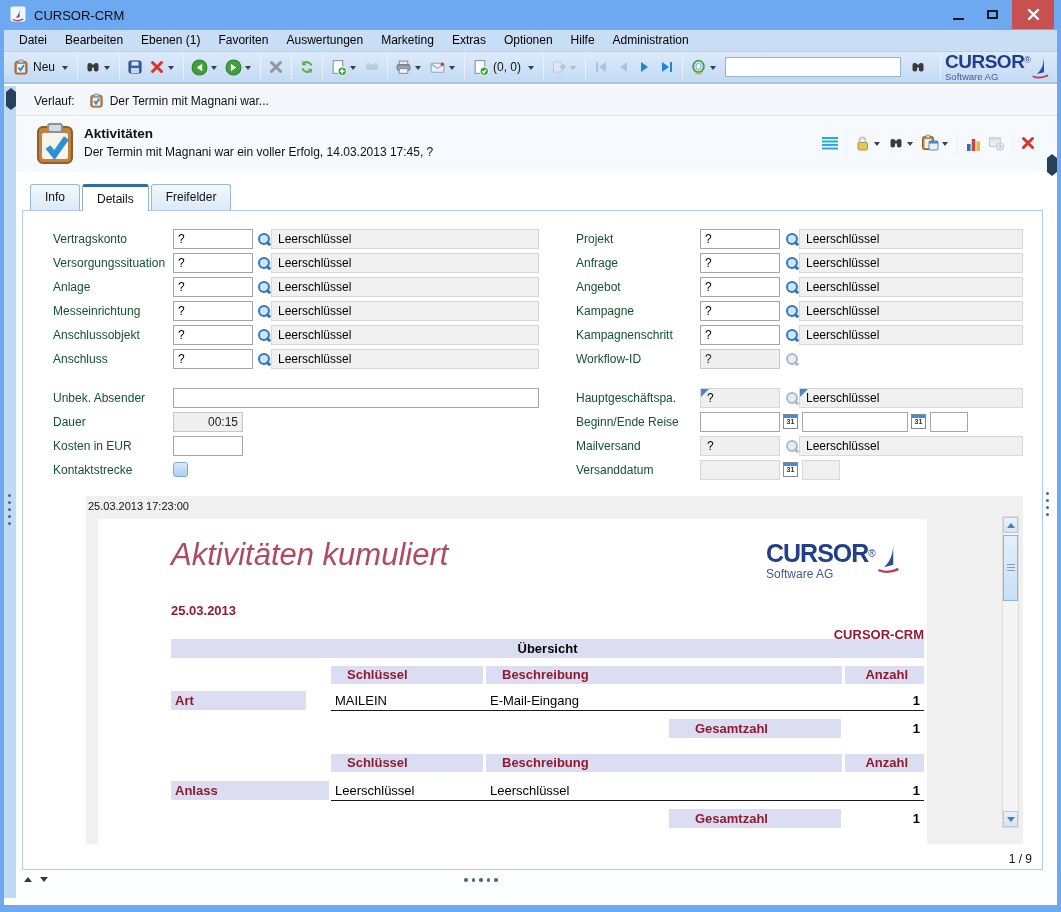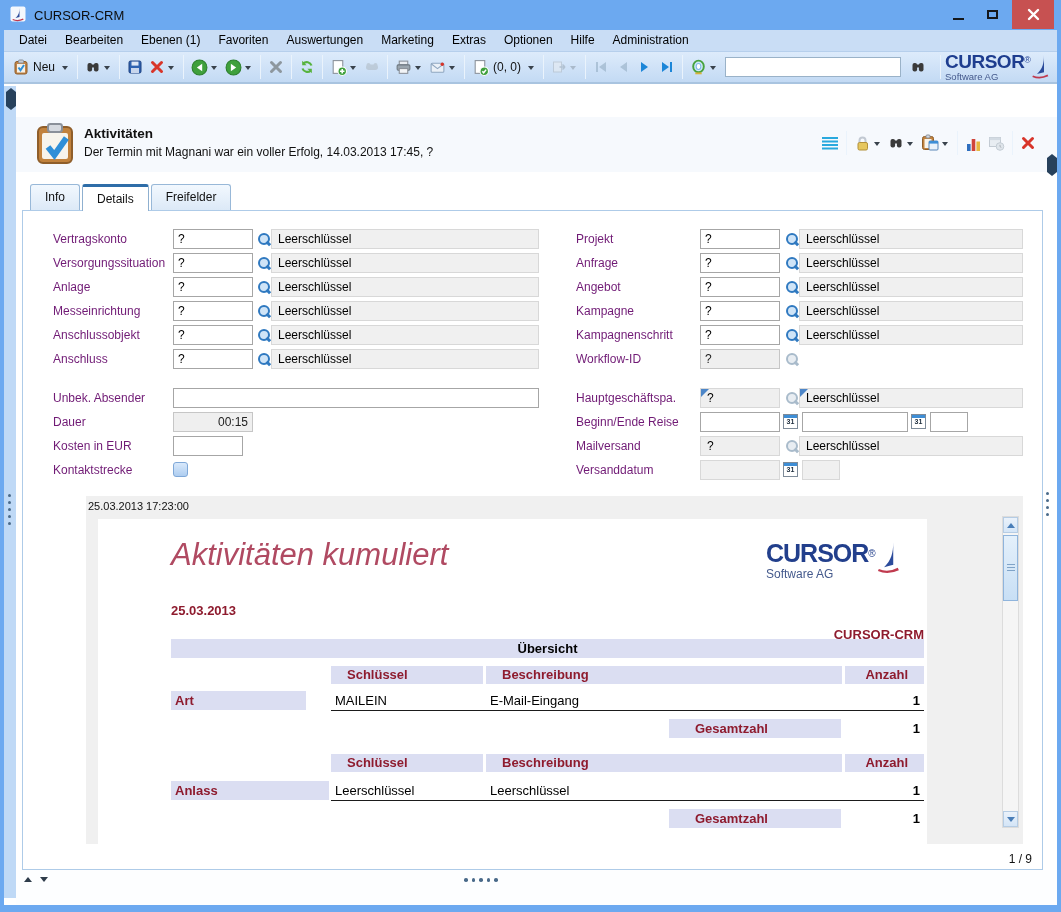--- a/index.html
+++ b/index.html
@@ -58,21 +58,21 @@
   .vdots i, .rdots i { display:block; width:3px; height:3px; border-radius:50%; background:#4A6A8A; margin-bottom:4px; }
   .rdots { position:absolute; left:1042px; top:462px; }
   .tabarrs { position:absolute; left:1043px; top:128px; }
   
   .tabs { position:absolute; left:26px; top:154px; display:flex; }
   .tab { height:26px; line-height:25px; padding:0 14px; border:1px solid #98B8D8; border-bottom:none; border-radius:3px 3px 0 0; background:linear-gradient(#F2F8FE,#DCE9F7); margin-right:2px; }
   .tab.active { background:#fff; border-color:#8FB0D0; border-top:3px solid #2E6DA8; height:27px; position:relative; z-index:3; }
   
   .panel { position:absolute; left:18px; top:180px; width:1021px; height:660px; border:1px solid #AECBE8; background:#fff; }
   
-  .flabel { position:absolute; height:20px; line-height:20px; color:#701a75; }
+  .flabel { position:absolute; height:20px; line-height:20px; color:#14532d; }
   .fin { position:absolute; height:20px; border:1px solid #A6A6A6; background:#fff; padding:0 4px; font:12px "Liberation Sans",sans-serif; }
   .fin.grey { background:#EFEFEF; border-color:#C6C6C6; color:#222; }
   .fro { position:absolute; height:20px; line-height:18px; background:#F0F0F0; border:1px solid #D8D8D8; padding:0 6px; color:#000; }
   .mark::before { content:""; position:absolute; left:0; top:0; border-top:8px solid #4D86C8; border-right:8px solid transparent; }
   .mag { position:absolute; width:15px; height:16px; }
   .mag::before { content:""; position:absolute; left:1px; top:2px; width:8px; height:8px; border:2px solid #2F79C0; border-radius:50%; background:#CFE4F7; }
   .mag::after { content:""; position:absolute; left:9px; top:11px; width:5px; height:2.5px; background:#2F79C0; transform:rotate(45deg); }
   .mag.dis::before { border-color:#A9BBCB; background:#E8EDF2; }
   .mag.dis::after { background:#A9BBCB; }
   .cal { position:absolute; width:15px; height:15px; border:1px solid #7E8B99; background:#fff; font:bold 7px "Liberation Sans",sans-serif; text-align:center; color:#1c2c3c; }
@@ -315,20 +315,32 @@
         <span class="brand-name">CURSOR</span><span class="brand-reg">®</span>
         <div class="brand-sub">Software AG</div>
       </span>
       <svg width="18" height="26" viewBox="0 0 18 26">
           <path d="M13 1C13 9 11.5 15 6 20l7-1.8z" fill="#2B4B9B"></path>
           <path d="M2 21.5q7 3 14.5-1l.8 1.8q-8.5 4-16 .6z" fill="#C03A4E"></path>
         </svg>
     </span>
   </div>
 
+  <div class="verlauf">
+    <span class="vlabel">Verlauf:</span>
+    <span class="ventry">
+      <svg width="15" height="15" viewBox="0 0 16 16">
+          <rect x="2" y="2.5" width="12" height="12.5" rx="2" fill="#C08449" stroke="#8F5E2A"></rect>
+          <rect x="4" y="5" width="8" height="8.5" fill="#F5F1E8"></rect>
+          <rect x="5.5" y="1" width="5" height="3" rx="1" fill="#C9CDD4" stroke="#8A9099"></rect>
+          <path d="M5.5 8.5l2 2.8 3.5-5.3" stroke="#2E8FD8" stroke-width="2" fill="none"></path>
+        </svg>
+      <span>Der Termin mit Magnani war...</span>
+    </span>
+  </div>
 
   <div class="eheader">
     <span class="hicon">
       <svg width="38" height="42" viewBox="0 0 19 21">
           <rect x="1" y="2" width="17" height="18" rx="2.5" fill="#C1823D" stroke="#8F5E2A"></rect>
           <rect x="3" y="5" width="13" height="13" rx="1" fill="#F7F4EC"></rect>
           <rect x="6" y="0.5" width="7" height="4" rx="1.2" fill="#D6DAE0" stroke="#8A9099"></rect>
           <path d="M6 12l3.2 4 6-8.5" stroke="#2E8FD8" stroke-width="3" fill="none"></path>
         </svg>
     </span>
@@ -476,21 +488,21 @@
     <span class="fro" style="left:776px;top:114px;width:224px">Leerschlüssel</span>
 
     <span class="flabel" style="left:553px;top:138px">Workflow-ID</span>
     <input class="fin grey" style="left: 677px; top: 138px; width: 80px;" disabled="" value="?">
     <span class="mag dis" style="left:762px;top:140px"></span>
 
     <span class="flabel" style="left:30px;top:177px">Unbek. Absender</span>
     <input class="fin" style="left: 150px; top: 177px; width: 366px;" value="">
 
     <span class="flabel" style="left:30px;top:201px">Dauer</span>
-    <input class="fin grey" style="left: 150px; top: 201px; width: 80px; text-align: right;" disabled="" value="00:15">
+    <input class="fin grey" style="left: 150px; top: 201px; width: 70px; text-align: right;" disabled="" value="00:15">
 
     <span class="flabel" style="left:30px;top:225px">Kosten in EUR</span>
     <input class="fin" style="left: 150px; top: 225px; width: 70px;" value="">
 
     <span class="flabel" style="left:30px;top:249px">Kontaktstrecke</span>
     <span class="chk" style="left:150px;top:251px"></span>
 
     <span class="flabel" style="left:553px;top:177px">Hauptgeschäftspa.</span>
     <span class="fro mark" style="left:677px;top:177px;width:80px;background:#EFEFEF">?</span>
     <span class="mag dis" style="left:762px;top:179px"></span>

